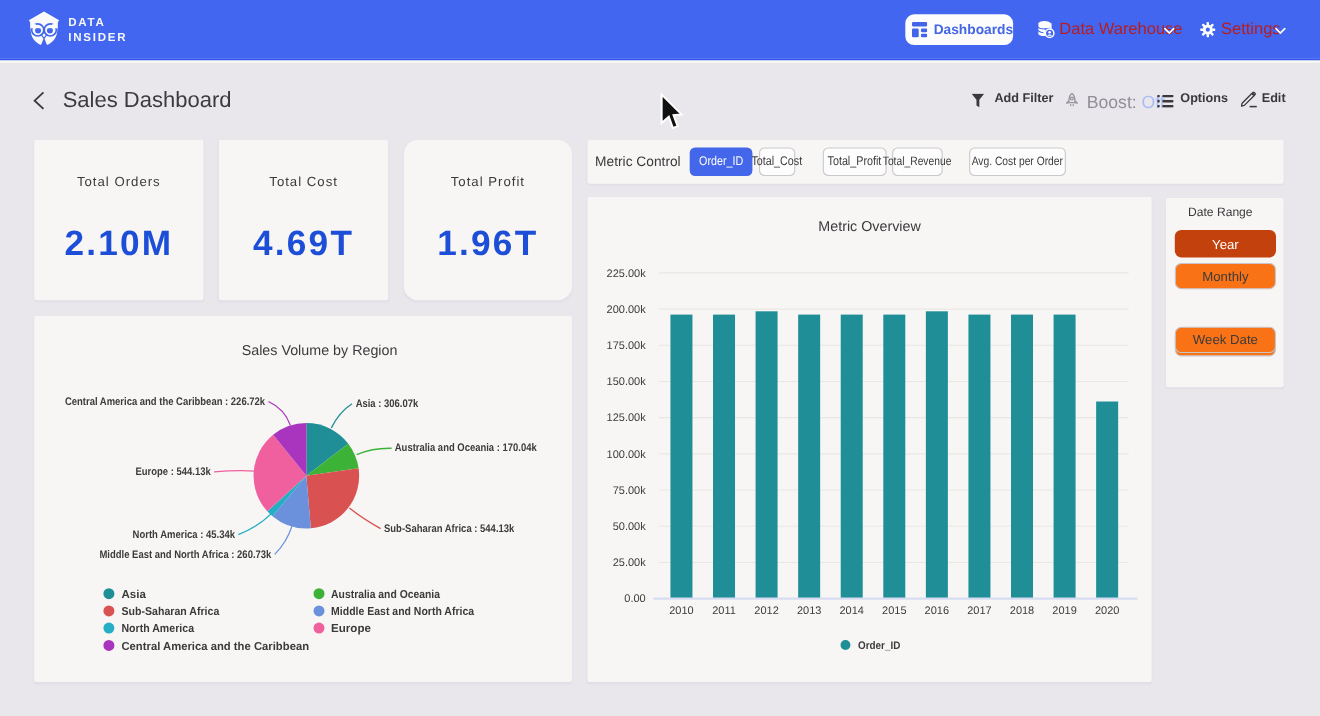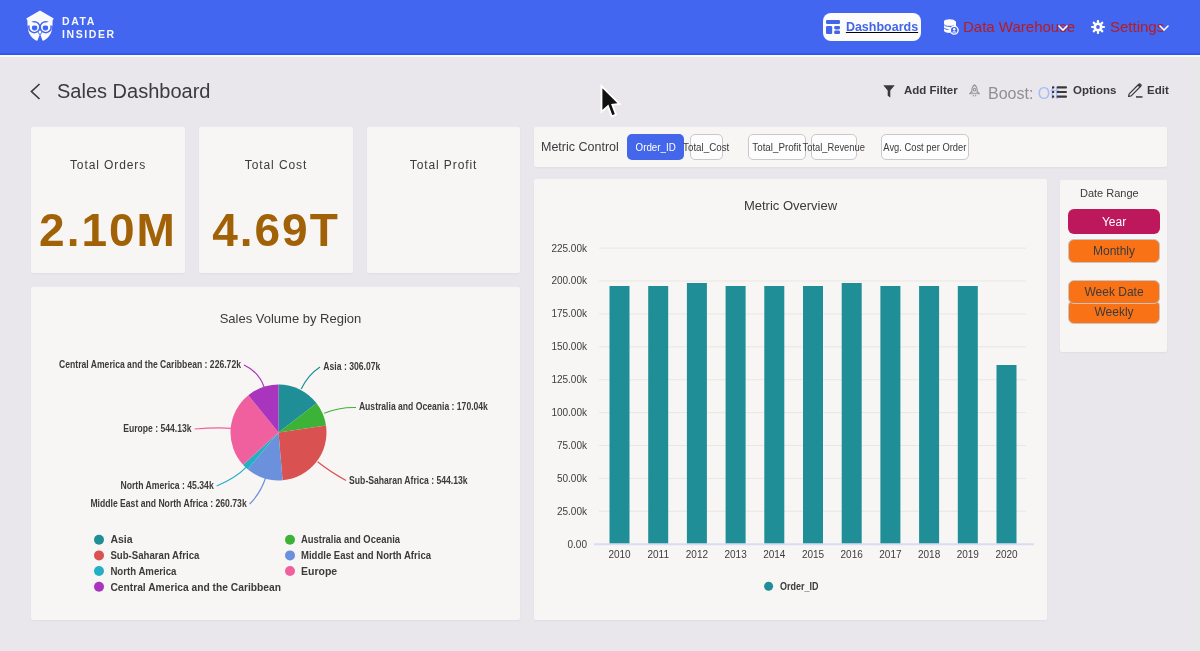--- a/index.html
+++ b/index.html
@@ -4,42 +4,42 @@
 <style>
 * { margin:0; padding:0; box-sizing:border-box; }
 html,body { width:1200px; height:651px; overflow:hidden; }
 body { font-family:"Liberation Sans", sans-serif; background:#e9e7ec; position:relative; }
 .abs { position:absolute; }
 
 .nav { position:absolute; left:0; top:0; width:1200px; height:53px; background:#4266f0; }
 .nav-edge1 { position:absolute; left:0; top:53px; width:1200px; height:2px; background:#3156f2; }
 .nav-edge2 { position:absolute; left:0; top:55px; width:1200px; height:2px; background:#fbfaf2; }
 .logo-text { position:absolute; left:62px; top:15px; color:#f5f7fa; font-size:10.5px; font-weight:bold; letter-spacing:1.6px; line-height:13px; }
-.dash-btn { position:absolute; left:823px; top:13px; width:98px; height:28px; background:#fcfcfc; border-radius:8px; display:flex; align-items:center; justify-content:center; gap:6px;text-decoration:underline; }
+.dash-btn { position:absolute; left:823px; top:13px; width:98px; height:28px; background:#fcfcfc; border-radius:8px; display:flex; align-items:center; justify-content:flex-end; gap:6px; }
 .dash-btn span { color:#4365e8; font-size:12.5px; font-weight:bold; }
 .nav-item { position:absolute; top:0; height:53px; display:flex; align-items:center; color:#b91c1c; font-size:15px; }
 
 .pagehead-title { position:absolute; left:57px; top:80px; font-size:20px; color:#3b3a3d; }
 .tools { position:absolute; top:84px; font-size:11.5px; font-weight:bold; color:#39383b; }
 
 .card { position:absolute; background:#f7f6f4; border-radius:2px; box-shadow:0 1px 2px rgba(60,60,90,0.05); }
 .kpi { width:154px; height:146px; top:127px; text-align:center; }
 .kpi .lbl { position:absolute; width:100%; top:31px; font-size:12px; letter-spacing:0.9px; color:#3b3a3d; }
-.kpi .val { position:absolute; width:100%; top:76px; font-size:46px; font-weight:bold; letter-spacing:2px; color:#a16207; }
+.kpi .val { position:absolute; width:100%; top:76px; font-size:32px; font-weight:bold; letter-spacing:2px; color:#1d4ed8; }
 
 .mc { left:534px; top:127px; width:633px; height:40px;padding-left:28px; }
 .mc .mclbl { position:absolute; left:7px; top:13px; font-size:12.5px; color:#3b3a3d; }
 .mbtn { position:absolute; top:7px; height:26px; border-radius:5px; font-size:11.5px; display:flex; align-items:center; justify-content:center; color:#3b3a3d; background:#fdfdfd; border:1px solid #c9c8cd; }
 .mbtn b { font-weight:normal; display:block; transform:scaleX(0.85); white-space:nowrap; }
 .mbtn.sel { background:#4366ea; color:#fff; border:none; }
 
 .dp { left:1060px; top:180px; width:107px; height:172px; }
 .dp .dplbl { position:absolute; left:8px; top:7px; font-size:11px; color:#3b3a3d;padding-left:12px; }
 .dbtn { position:absolute; left:8px; width:92px; height:24px; border-radius:6px; font-size:12px; display:flex; align-items:center; justify-content:center; color:#3b3a3d; background:#f97316; border:1px solid #c6c5ca; }
-.dbtn.sel { background:#be185d; color:#fff; border:none; }
+.dbtn.sel { background:#c2410c; color:#fff; border:none; }
 
 .piecard { left:31px; top:287px; width:489px; height:333px; }
 .barcard { left:534px; top:179px; width:513px; height:441px; }
 .ctitle { position:absolute; width:100%; text-align:center; font-size:13px; color:#3b3a3d; }
 .scroll { position:absolute; left:1195px; top:57px; width:5px; height:594px; background:#e7e9e9; }
 </style>
 </head>
 <body>
 <div class="nav"></div>
 <div class="nav-edge1"></div>
@@ -140,22 +140,23 @@
 <div class="tools" style="left:1147px;">Edit</div>
 
 <div class="card kpi" style="left:31px;">
     <div class="lbl">Total Orders</div>
     <div class="val">2.10M</div>
   </div>
 <div class="card kpi" style="left:199px;">
     <div class="lbl">Total Cost</div>
     <div class="val">4.69T</div>
   </div>
-<div class="card kpi" style="left:367px; width:153px;">
+<div class="card kpi" style="left:367px; width:153px;border-radius:13px;">
     <div class="lbl">Total Profit</div>
+    <div class="val">1.96T</div>
   </div>
 
 <div class="card mc">
   <div class="mclbl">Metric Control</div>
   <div class="mbtn sel" style="left:93px; width:57px;">
       <b>Order_ID</b>
     </div>
   <div class="mbtn" style="left:156px; width:33px;">
       <b>Total_Cost</b>
     </div>
@@ -168,21 +169,21 @@
   <div class="mbtn" style="left:347px; width:88px; font-size:11px;">
       <b>Avg. Cost per Order</b>
     </div>
 </div>
 
 <div class="card dp">
   <div class="dplbl">Date Range</div>
   <div class="dbtn sel" style="top:29px; height:25px;">Year</div>
   <div class="dbtn" style="top:59px;">Monthly</div>
   <div class="dbtn" style="top:88px;margin-top:32px;">Weekly</div>
-  <div class="dbtn" style="top:100px;">Week Date</div>
+  <div class="dbtn" style="top:117px;">Week Date</div>
 </div>
 
 <div class="card piecard">
   <div class="ctitle" style="top:24px;margin-left:15px;">Sales Volume by Region</div>
   <svg class="abs" style="left:0; top:0;" width="489" height="333" viewBox="0 0 489 333">
     <g transform="translate(-1.5,0.5)">
       <path d="M249.0 145.0 L249.00 97.00 A48.0 48.0 0 0 1 287.10 115.81 Z" fill="#1f8e96"></path>
       <path d="M249.0 145.0 L287.10 115.81 A48.0 48.0 0 0 1 296.50 138.10 Z" fill="#3cb337"></path>
       <path d="M249.0 145.0 L296.50 138.10 A48.0 48.0 0 0 1 253.07 192.83 Z" fill="#d95151"></path>
       <path d="M249.0 145.0 L253.07 192.83 A48.0 48.0 0 0 1 218.22 181.83 Z" fill="#6b91dc"></path>

